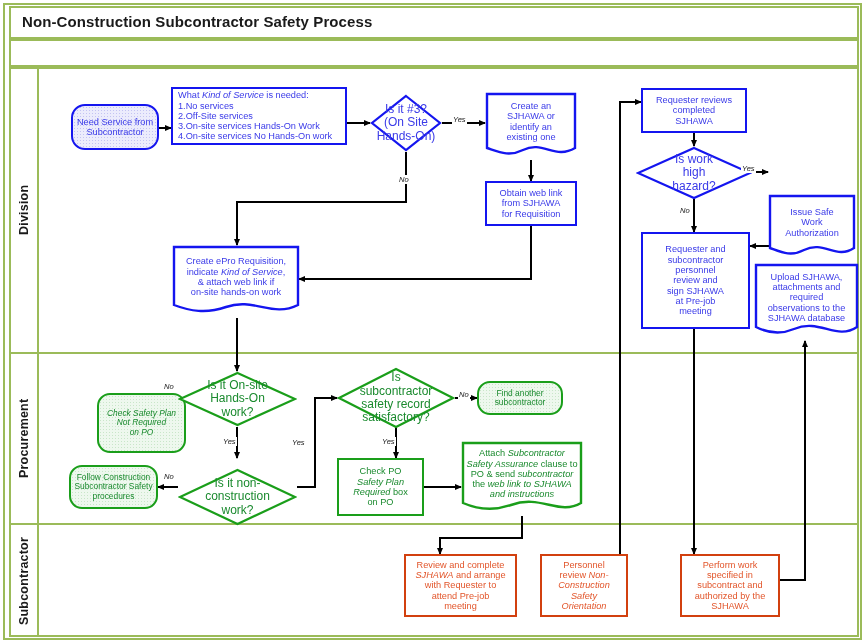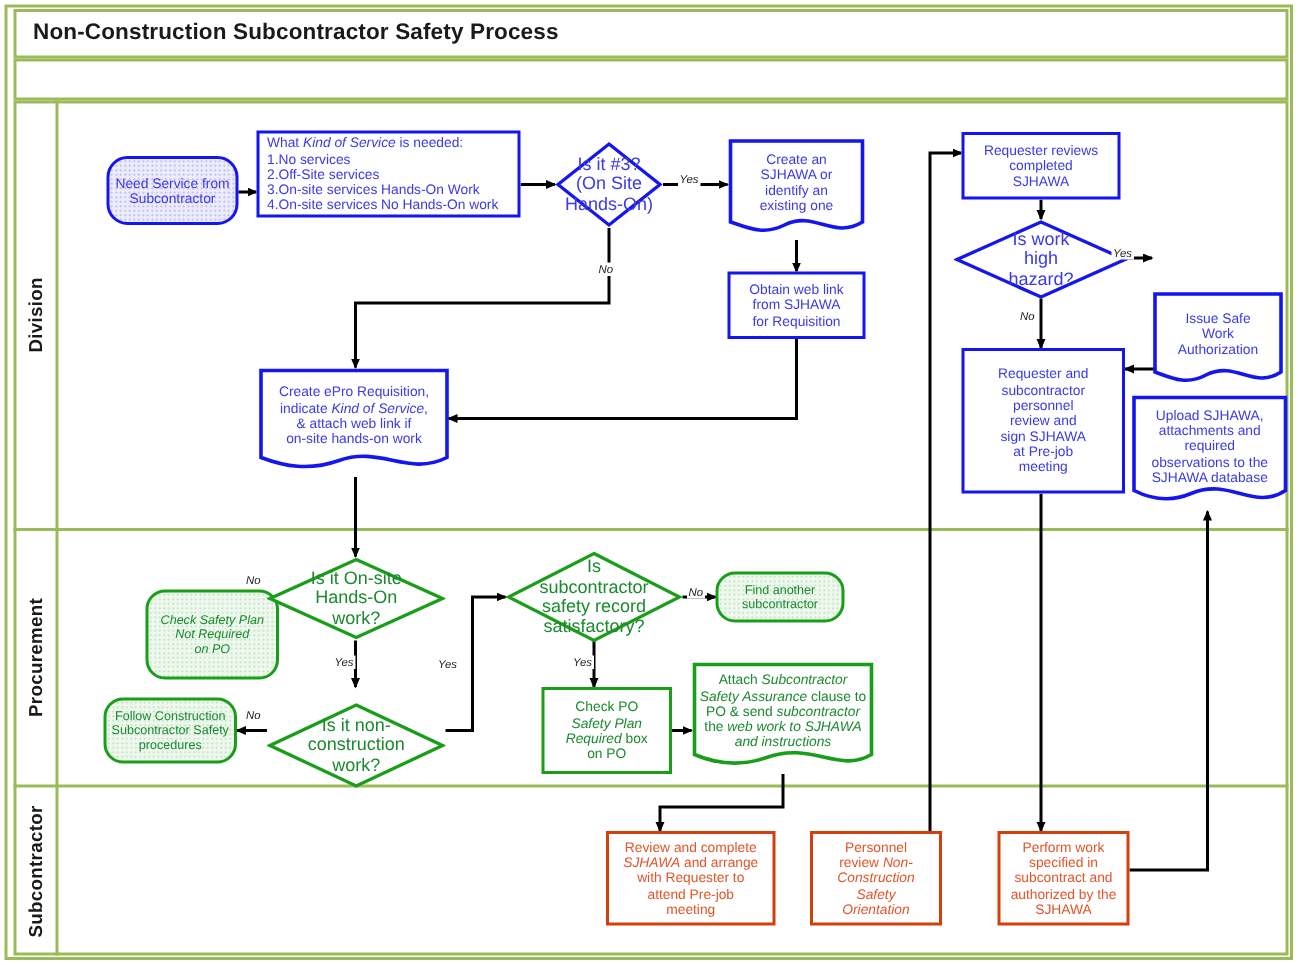--- a/index.html
+++ b/index.html
@@ -34,21 +34,21 @@
 
   
   .n-blue{border:2.5px solid #1415ef;color:#3a3ae8;background:#fff;font-size:9.2px;}
   .n-blue-start{
     border:2px solid #1415ef;color:#3a3ae8;font-size:9.2px;border-radius:14px;
     background:#ececfc;
     background-image:radial-gradient(#c3c3f2 .6px,transparent .7px);
     background-size:3px 3px;
   }
   
-  .n-green{border:2.5px solid #1a9e1a;color:#1a8a2e;background:#fff;font-size:9.2px;margin-left:24px;}
+  .n-green{border:2.5px solid #1a9e1a;color:#1a8a2e;background:#fff;font-size:9.2px;}
   .n-green-term{
     border:2px solid #1a9e1a;color:#1a8a2e;font-size:8.4px;border-radius:13px;
     background:#eef8ee;
     background-image:radial-gradient(#c9e6c9 .6px,transparent .7px);
     background-size:3px 3px;
   }
   
   .n-red{border:2.5px solid #d2400f;color:#e2552a;background:#fff;font-size:9.2px;margin-left:24px;}
 
   
@@ -280,33 +280,33 @@
 
   <div class="node n-green" style="left:337px;top:458px;width:87px;height:58px;">
     <span>Check PO<br><i>Safety Plan</i><br><i>Required</i> box<br>on PO</span>
   </div>
 
   <div class="doc doc-green" style="left:461px;top:441px;width:122px;height:75px;">
     <svg viewBox="0 0 122 75" preserveAspectRatio="none">
       <path d="M2,2 H120 V62 C98,75 80,53 50,64 C33,70 16,68 2,62 Z" fill="#fff" stroke="#1a9e1a" stroke-width="2.4"></path>
     </svg>
     <div class="dctext">
-        <span>Attach <i>Subcontractor</i><br><i>Safety Assurance</i> clause to<br>PO &amp; send <i>subcontractor</i><br>the <i>web work to SJHAWA</i><br><i>and instructions</i></span>
+        <span>Attach <i>Subcontractor</i><br><i>Safety Assurance</i> clause to<br>PO &amp; send <i>subcontractor</i><br>the <i>web link to SJHAWA</i><br><i>and instructions</i></span>
       </div>
   </div>
 
   <div class="node n-red" style="left:380px;top:554px;width:113px;height:63px;">
     <span>Review and complete<br><i>SJHAWA</i> and arrange<br>with Requester to<br>attend Pre-job<br>meeting</span>
   </div>
 
   <div class="node n-red" style="left:516px;top:554px;width:88px;height:63px;">
     <span>Personnel<br>review <i>Non-</i><br><i>Construction</i><br><i>Safety</i><br><i>Orientation</i></span>
   </div>
 
-  <div class="node n-red" style="left:641px;top:554px;width:88px;height:63px;">
+  <div class="node n-red" style="left:656px;top:554px;width:100px;height:63px;">
     <span>Perform work<br>specified in<br>subcontract and<br>authorized by the<br>SJHAWA</span>
   </div>
 
   <div class="edge-label" style="left:452px;top:115px;">Yes</div>
   <div class="edge-label" style="left:398px;top:175px;">No</div>
   <div class="edge-label" style="left:741px;top:164px;">Yes</div>
   <div class="edge-label" style="left:679px;top:206px;">No</div>
   <div class="edge-label" style="left:163px;top:382px;">No</div>
   <div class="edge-label" style="left:222px;top:437px;">Yes</div>
   <div class="edge-label" style="left:163px;top:472px;">No</div>

